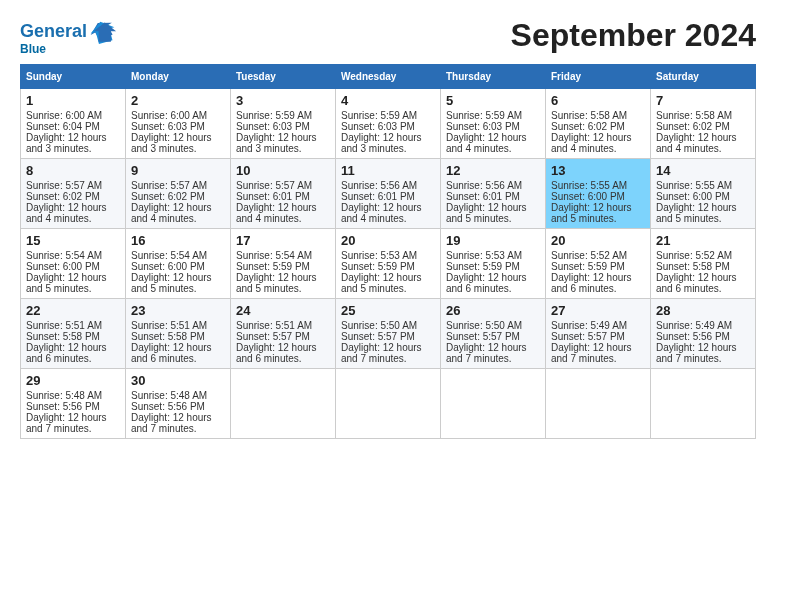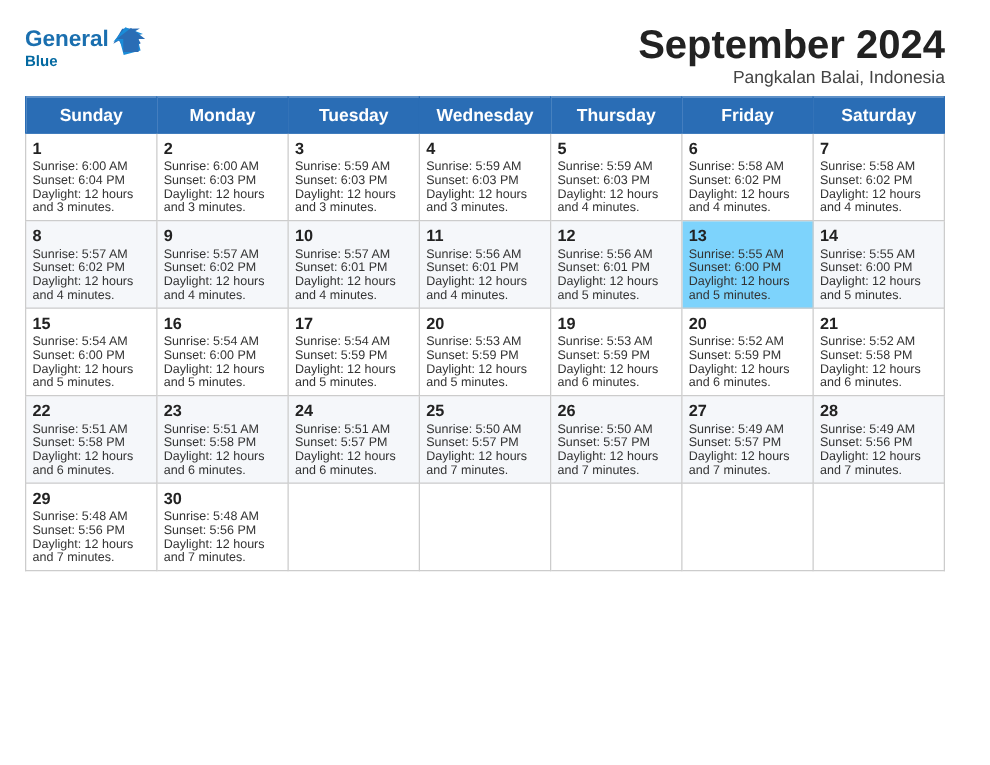--- a/index.html
+++ b/index.html
@@ -34,44 +34,44 @@
     }
     .logo-text span {
       color: #1a6faf;
     }
     .logo-icon {
       width: 28px;
       height: 28px;
       margin-left: 2px;
     }
     .title-block {
-      text-align: right;
+      text-align: left;
     }
     .month-title {
       font-size: 32px;
       font-weight: bold;
       color: #222;
       line-height: 1.1;
     }
     .subtitle {
       font-size: 14px;
       color: #444;
     }
     .calendar {
       width: 100%;
       border-collapse: collapse;
       table-layout: fixed;
     }
     .calendar th {
       background: #2a6db5;
       color: #fff;
-      font-size: 14px;
+      font-size: 10px;
       font-weight: bold;
       padding: 6px 5px;
-      text-align: center;
+      text-align: left;
       border: 1px solid #2a6db5;
     }
     .calendar td {
       vertical-align: top;
       border: 1px solid #ccc;
       padding: 4px 5px;
       font-size: 10px;
       color: #333;
       background: #fff;
       min-height: 72px;
@@ -109,21 +109,20 @@
             <polygon points="14,6 28,14 22,14 22,26 6,26 6,14 0,14" fill="#2a6db5" transform="rotate(-30,16,16) translate(2,-2)"></polygon>
             <polygon points="16,4 30,14 24,14 24,28 8,28 8,14 2,14" fill="#1a8cd8" transform="rotate(-15,16,16)"></polygon>
             <polygon points="18,5 31,15 25,15 25,27 11,27 11,15 5,15" fill="#2a6db5"></polygon>
           </svg>
         </div>
         <div style="font-size:12px;font-weight:bold;color:#0369a1;margin-top:-4px;">Blue</div>
       </div>
     </div>
     <div class="title-block">
       <div class="month-title">September 2024</div>
-      <div class="subtitle">Pangkalan Balai, Indonesia</div>
     </div>
   </div>
 
   <table class="calendar">
     <thead>
       <tr>
         <th>Sunday</th>
         <th>Monday</th>
         <th>Tuesday</th>
         <th>Wednesday</th>

